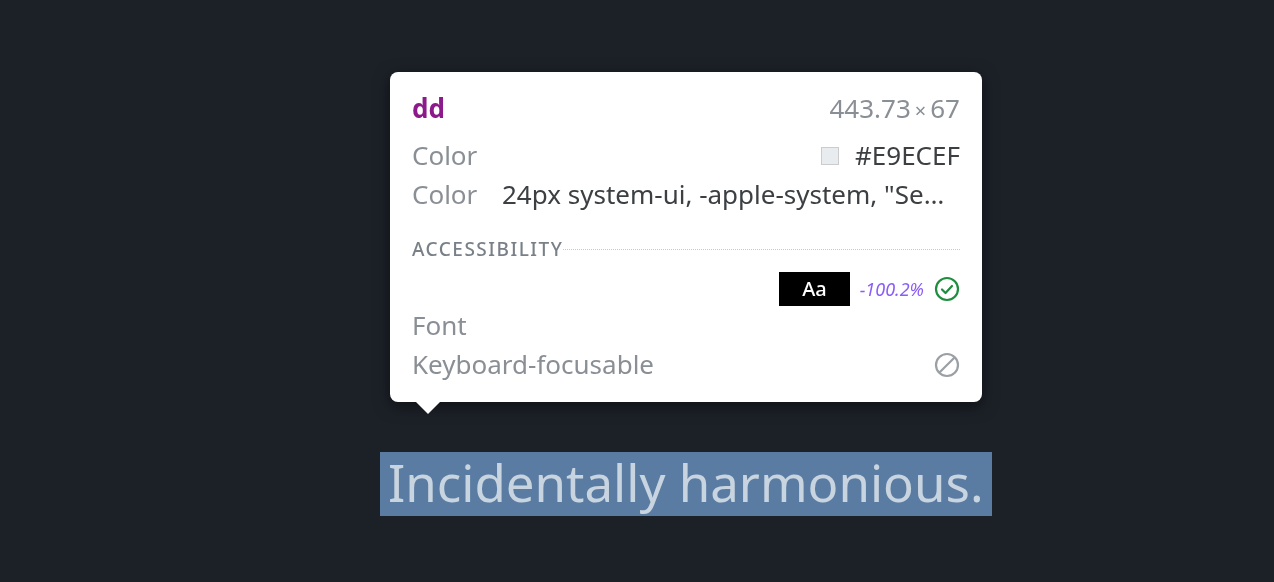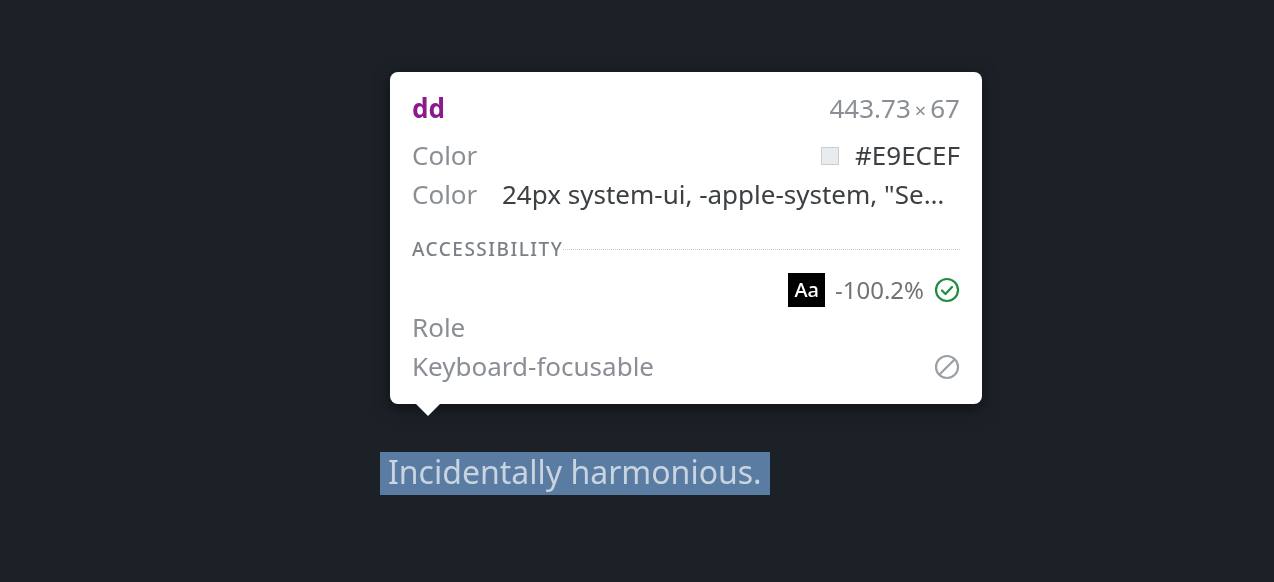--- a/index.html
+++ b/index.html
@@ -14,21 +14,21 @@
       font-family: system-ui, -apple-system, "Segoe UI", Roboto, sans-serif;
       position: relative;
       overflow: hidden;
     }
     .highlighted-element {
       position: absolute;
       left: 380px;
       top: 452px;
       background: #5a7ca3;
       color: #c8d4df;
-      font-size: 32px;
+      font-size: 51px;
       padding: 2px 8px 6px 8px;
       line-height: 1.1;
     }
     .tooltip {
       position: absolute;
       left: 390px;
       top: 72px;
       width: 592px;
       background: #ffffff;
       border-radius: 8px;
@@ -124,26 +124,27 @@
     }
     .section-line {
       flex: 1;
       border-top: 1px dotted #c5c9cd;
       height: 0;
     }
     .contrast-badge {
       background: #000000;
       color: #ffffff;
       font-size: 20px;
-      padding: 2px 6px;
+      padding: 2px 23px;
       font-weight: 500;
     }
     .contrast-value {
-      color: #737373;
-      font-size: 24px;
+      color: #8b5cf6;
+      font-size: 18px;
+      font-style: italic;
     }
     .check-icon {
       width: 26px;
       height: 26px;
     }
     .check-icon circle {
       stroke: #1e8e3e;
       stroke-width: 2.2;
       fill: none;
     }
@@ -211,21 +212,21 @@
       <span class="contrast-value">-100.2%</span>
       <svg class="check-icon" viewBox="0 0 26 26">
         <circle cx="13" cy="13" r="11"></circle>
         <path d="M8 13.5 L11.5 17 L18 10"></path>
       </svg>
     </span>
   </div>
 
 
   <div class="prop-row">
-    <span class="prop-label-wide">Role</span>
+    <span class="prop-label-wide">Font</span>
   </div>
 
   <div class="prop-row">
     <span class="prop-label-wide">Keyboard-focusable</span>
     <span class="prop-value-right">
       <svg class="no-icon" viewBox="0 0 26 26">
         <circle cx="13" cy="13" r="11"></circle>
         <line x1="5.2" y1="20.8" x2="20.8" y2="5.2"></line>
       </svg>
     </span>

